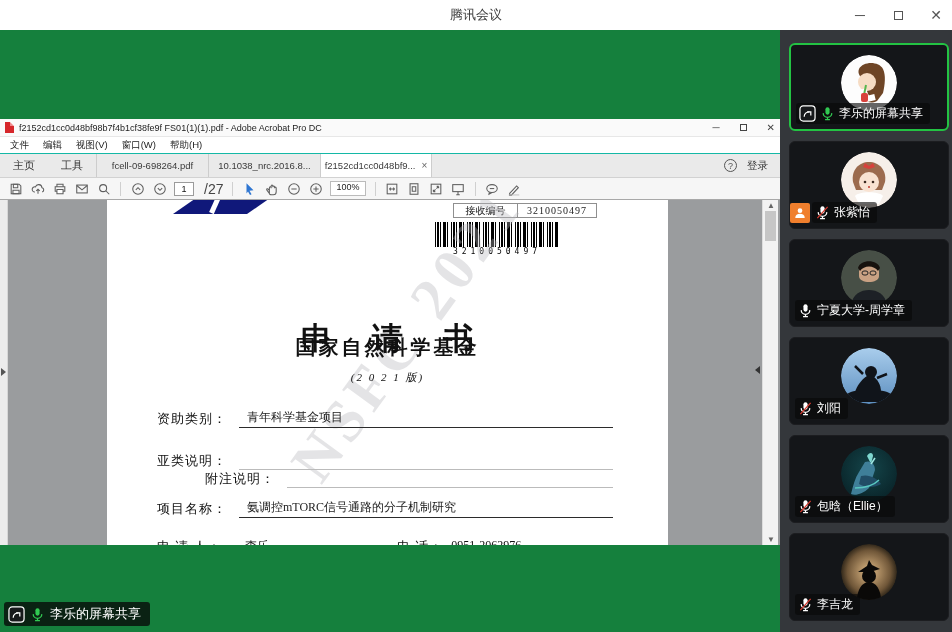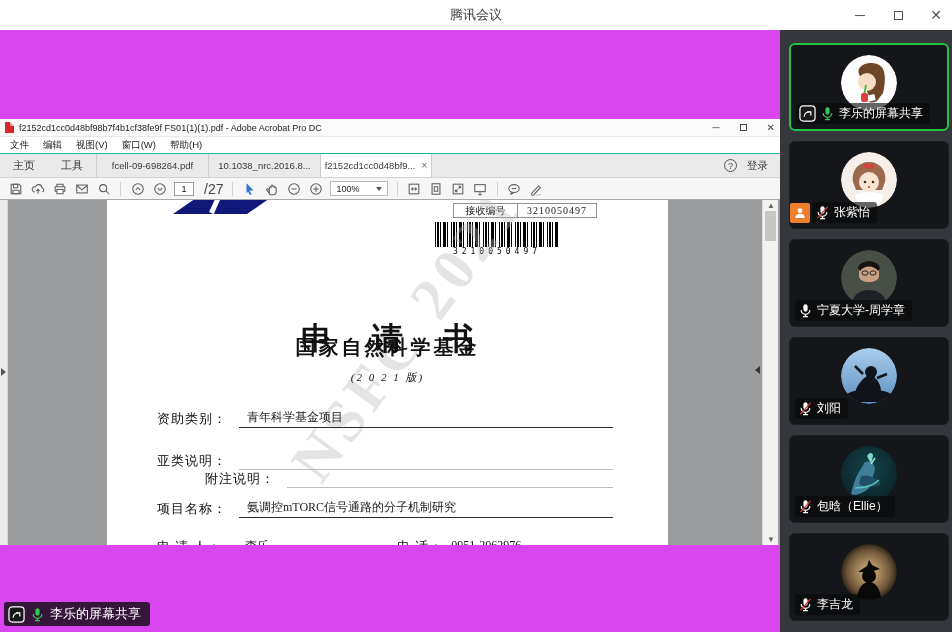--- a/index.html
+++ b/index.html
@@ -10,21 +10,21 @@
   
   .meet-titlebar { position:absolute; left:0; top:0; width:952px; height:30px; background:#ffffff;
     display:flex; align-items:center; justify-content:center; }
   .meet-title { font-size:13px; color:#3a3a3a; }
   .win-controls { position:absolute; right:8px; top:0; height:30px; display:flex; align-items:center; gap:22px; }
   .wc-btn { width:16px; height:16px; display:flex; align-items:center; justify-content:center;
     color:#555; font-size:14px; cursor:pointer; }
   .wc-restore { width:9px; height:9px; border:1px solid #555; }
 
   
-  .stage { position:absolute; left:0; top:30px; width:780px; height:602px; background:#d946ef; overflow:hidden; }
+  .stage { position:absolute; left:0; top:30px; width:780px; height:602px; background:#15803d; overflow:hidden; }
 
   
   .acro { position:absolute; left:0; top:89px; width:780px; height:426px; background:#fff;
     display:flex; flex-direction:column; font-family:"Liberation Sans",sans-serif; }
   .acro-title { height:18px; background:#fafafa; display:flex; align-items:center; padding:0 5px;
     font-size:9px; color:#222; border-bottom:1px solid #e7e7e7; }
   .pdf-ico { width:9px; height:11px; background:#d6272b; margin-right:5px; position:relative; flex:0 0 auto; }
   .pdf-ico::after { content:""; position:absolute; right:0; top:0; border:2px solid #fafafa;
     border-left-color:#f08a8c; border-bottom-color:#f08a8c; }
   .acro-win-controls { margin-left:auto; display:flex; gap:20px; align-items:center; color:#444; font-size:10px; }
@@ -46,21 +46,21 @@
   .login-link { font-size:10.5px; color:#333; }
   .acro-tools { height:22px; background:#f6f6f6; border-bottom:1px solid #a8a8a8;
     display:flex; align-items:center; padding:0 8px; gap:7px; }
   .ticon { width:15px; height:15px; display:flex; align-items:center; justify-content:center; cursor:pointer; }
   .ticon svg { display:block; }
   .tsep { width:1px; height:14px; background:#d0d0d0; margin:0 2px; }
   .pagebox { width:20px; height:14px; background:#fff; border:1px solid #9b9b9b; font-size:9px;
     color:#111; display:flex; align-items:center; justify-content:center; }
   .pagetotal { font-size:14px; color:#444; margin-left:3px; }
   .zoombox { height:15px; border:1px solid #bbb; background:#fff; display:flex; align-items:center;
-    gap:16px; padding:0 5px; font-size:9px; color:#222; cursor:pointer; }
+    gap:16px; padding:0 5px; font-size:9px; color:#222; cursor:pointer;flex-direction:column; }
   .zcaret { width:0; height:0; border-left:3px solid transparent; border-right:3px solid transparent;
     border-top:4px solid #555; }
 
   
   .acro-doc { position:relative; flex:1; background:#9a9c9e; overflow:hidden; }
   .nav-strip { position:absolute; left:0; top:0; width:8px; height:100%; background:#ececec; border-right:1px solid #d7d7d7; }
   .strip-arrow { position:absolute; left:1px; top:168px; width:0; height:0;
     border-top:4px solid transparent; border-bottom:4px solid transparent; border-left:5px solid #555; }
   .panel-arrow-right { position:absolute; right:20px; top:166px; width:0; height:0;
     border-top:4px solid transparent; border-bottom:4px solid transparent; border-right:5px solid #333; }

